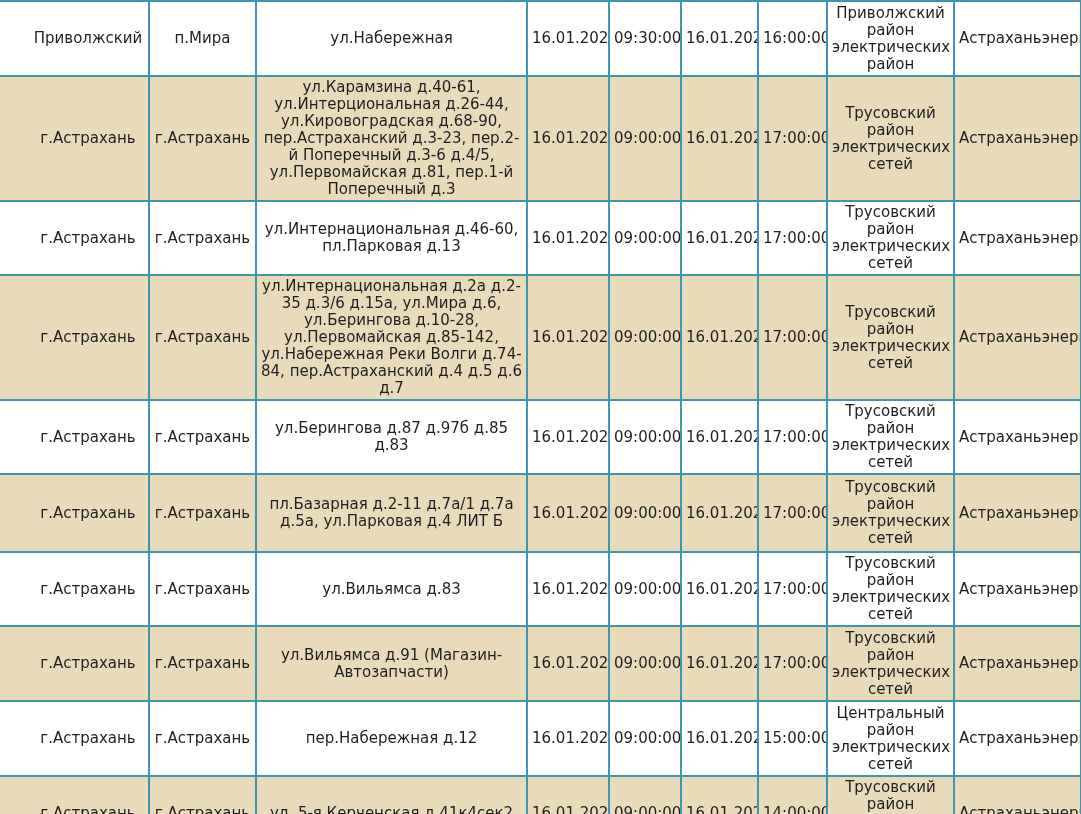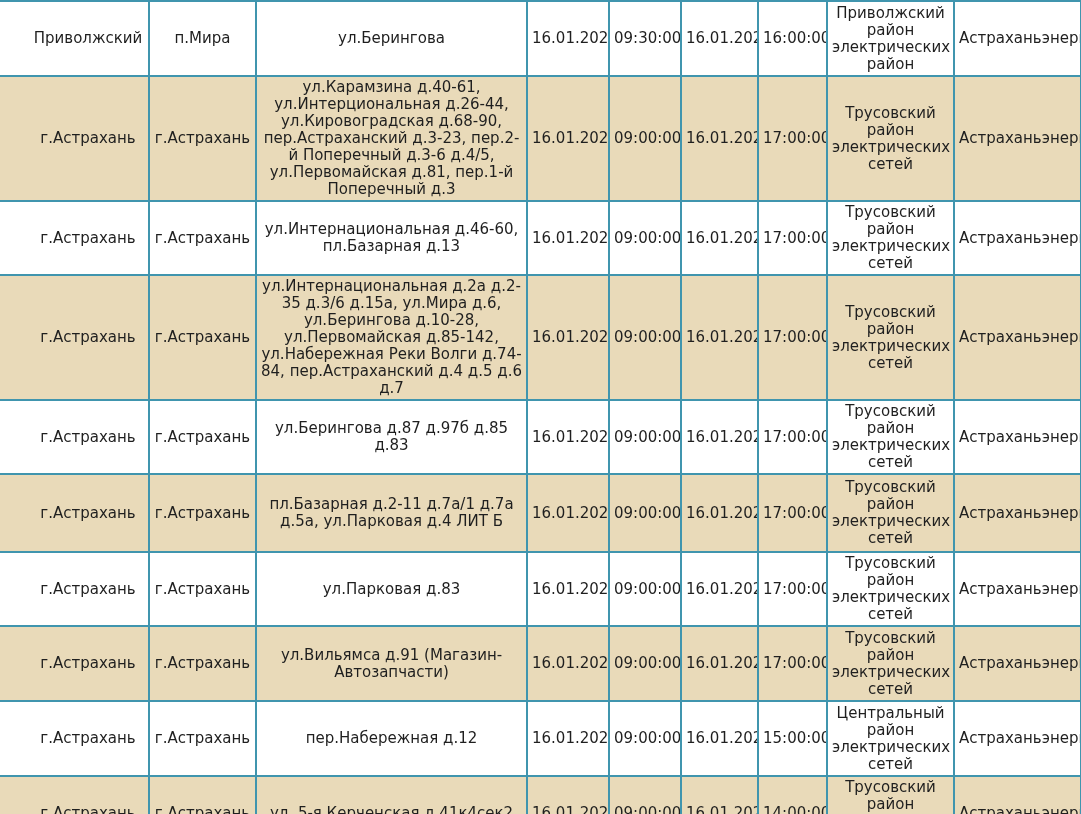--- a/index.html
+++ b/index.html
@@ -57,21 +57,21 @@
       <col style="width:72px">
       <col style="width:77px">
       <col style="width:69px">
       <col style="width:127px">
       <col style="width:127px">
     </colgroup>
     <tbody>
         <tr class="row base" style="height: 75px;">
     <td class="c-district">Приволжский</td>
     <td class="c-settlement">п.Мира</td>
-    <td class="c-streets">ул.Берингова</td>
+    <td class="c-streets">ул.Набережная</td>
     <td class="c-date">16.01.2026</td>
     <td class="c-time">09:30:00</td>
     <td class="c-date">16.01.2026</td>
     <td class="c-time">16:00:00</td>
     <td class="c-res">Приволжский район электрических район</td>
     <td class="c-company">Астраханьэнерго</td>
   </tr>
         <tr class="row alt" style="height: 123px;">
     <td class="c-district">г.Астрахань</td>
     <td class="c-settlement">г.Астрахань</td>
@@ -79,21 +79,21 @@
     <td class="c-date">16.01.2026</td>
     <td class="c-time">09:00:00</td>
     <td class="c-date">16.01.2026</td>
     <td class="c-time">17:00:00</td>
     <td class="c-res">Трусовский район электрических сетей</td>
     <td class="c-company">Астраханьэнерго</td>
   </tr>
         <tr class="row base" style="height: 73px;">
     <td class="c-district">г.Астрахань</td>
     <td class="c-settlement">г.Астрахань</td>
-    <td class="c-streets">ул.Интернациональная д.46-60, пл.Базарная д.13</td>
+    <td class="c-streets">ул.Интернациональная д.46-60, пл.Парковая д.13</td>
     <td class="c-date">16.01.2026</td>
     <td class="c-time">09:00:00</td>
     <td class="c-date">16.01.2026</td>
     <td class="c-time">17:00:00</td>
     <td class="c-res">Трусовский район электрических сетей</td>
     <td class="c-company">Астраханьэнерго</td>
   </tr>
         <tr class="row alt" style="height: 91px;">
     <td class="c-district">г.Астрахань</td>
     <td class="c-settlement">г.Астрахань</td>
@@ -123,21 +123,21 @@
     <td class="c-date">16.01.2026</td>
     <td class="c-time">09:00:00</td>
     <td class="c-date">16.01.2026</td>
     <td class="c-time">17:00:00</td>
     <td class="c-res">Трусовский район электрических сетей</td>
     <td class="c-company">Астраханьэнерго</td>
   </tr>
         <tr class="row base" style="height: 74px;">
     <td class="c-district">г.Астрахань</td>
     <td class="c-settlement">г.Астрахань</td>
-    <td class="c-streets">ул.Парковая д.83</td>
+    <td class="c-streets">ул.Вильямса д.83</td>
     <td class="c-date">16.01.2026</td>
     <td class="c-time">09:00:00</td>
     <td class="c-date">16.01.2026</td>
     <td class="c-time">17:00:00</td>
     <td class="c-res">Трусовский район электрических сетей</td>
     <td class="c-company">Астраханьэнерго</td>
   </tr>
         <tr class="row alt" style="height: 75px;">
     <td class="c-district">г.Астрахань</td>
     <td class="c-settlement">г.Астрахань</td>

